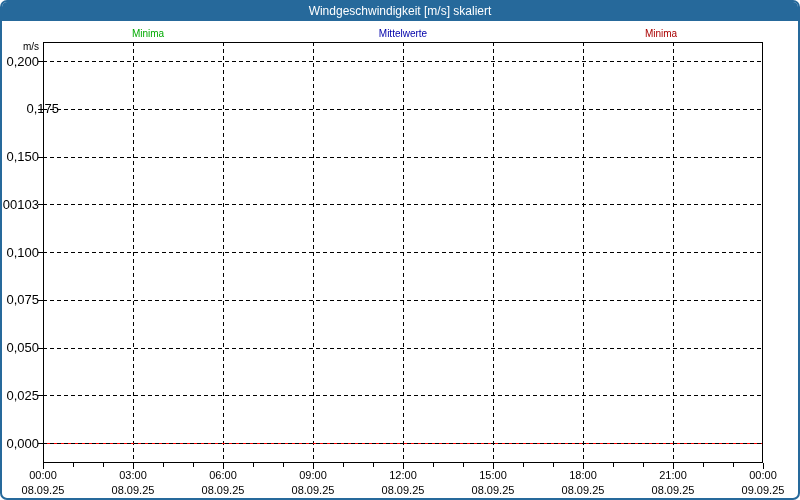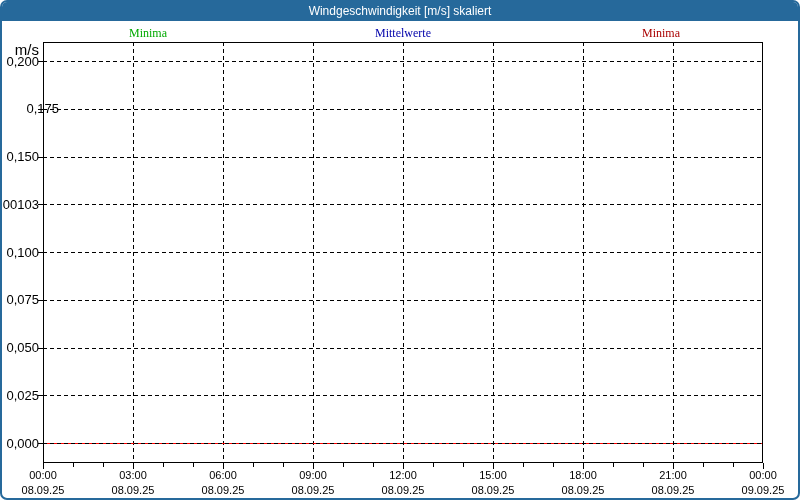--- a/index.html
+++ b/index.html
@@ -4,23 +4,23 @@
 <style>
   html,body{margin:0;padding:0;background:#fff;}
   .app{position:relative;width:800px;height:500px;background:#fff;
        font-family:"Liberation Sans","DejaVu Sans",sans-serif;overflow:hidden;}
   .frame{position:absolute;inset:0;box-sizing:border-box;border:2px solid #26699B;
          border-radius:7px;background:#fff;overflow:hidden;}
   .titlebar{position:absolute;left:0;top:0;width:100%;height:19px;background:#26699B;
             color:#fff;font-size:12px;font-weight:normal;text-align:center;line-height:19px;}
   .legend{position:absolute;left:0;top:0;width:100%;height:0;}
   .legend-item{position:absolute;top:25px;transform:translateX(-50%);
-               font-size:12px;line-height:13px;white-space:nowrap;font-family:Liberation Serif, serif;}
+               font-size:10px;line-height:13px;white-space:nowrap;}
   .unit-label{position:absolute;left:0;top:39px;width:37px;text-align:right;
-              font-size:15px;color:#000;}
+              font-size:10px;color:#000;}
   #plot-svg{position:absolute;left:41px;top:40px;overflow:visible;}
   .y-tick-label{position:absolute;left:0;width:37px;height:14px;text-align:right;
                 font-size:13px;line-height:14px;color:#000;}
   .x-tick-label{position:absolute;width:90px;text-align:center;
                 font-size:11px;line-height:13px;color:#000;}
   .labels-layer{position:absolute;inset:0;pointer-events:none;}
 </style>
 </head>
 <body>
 

